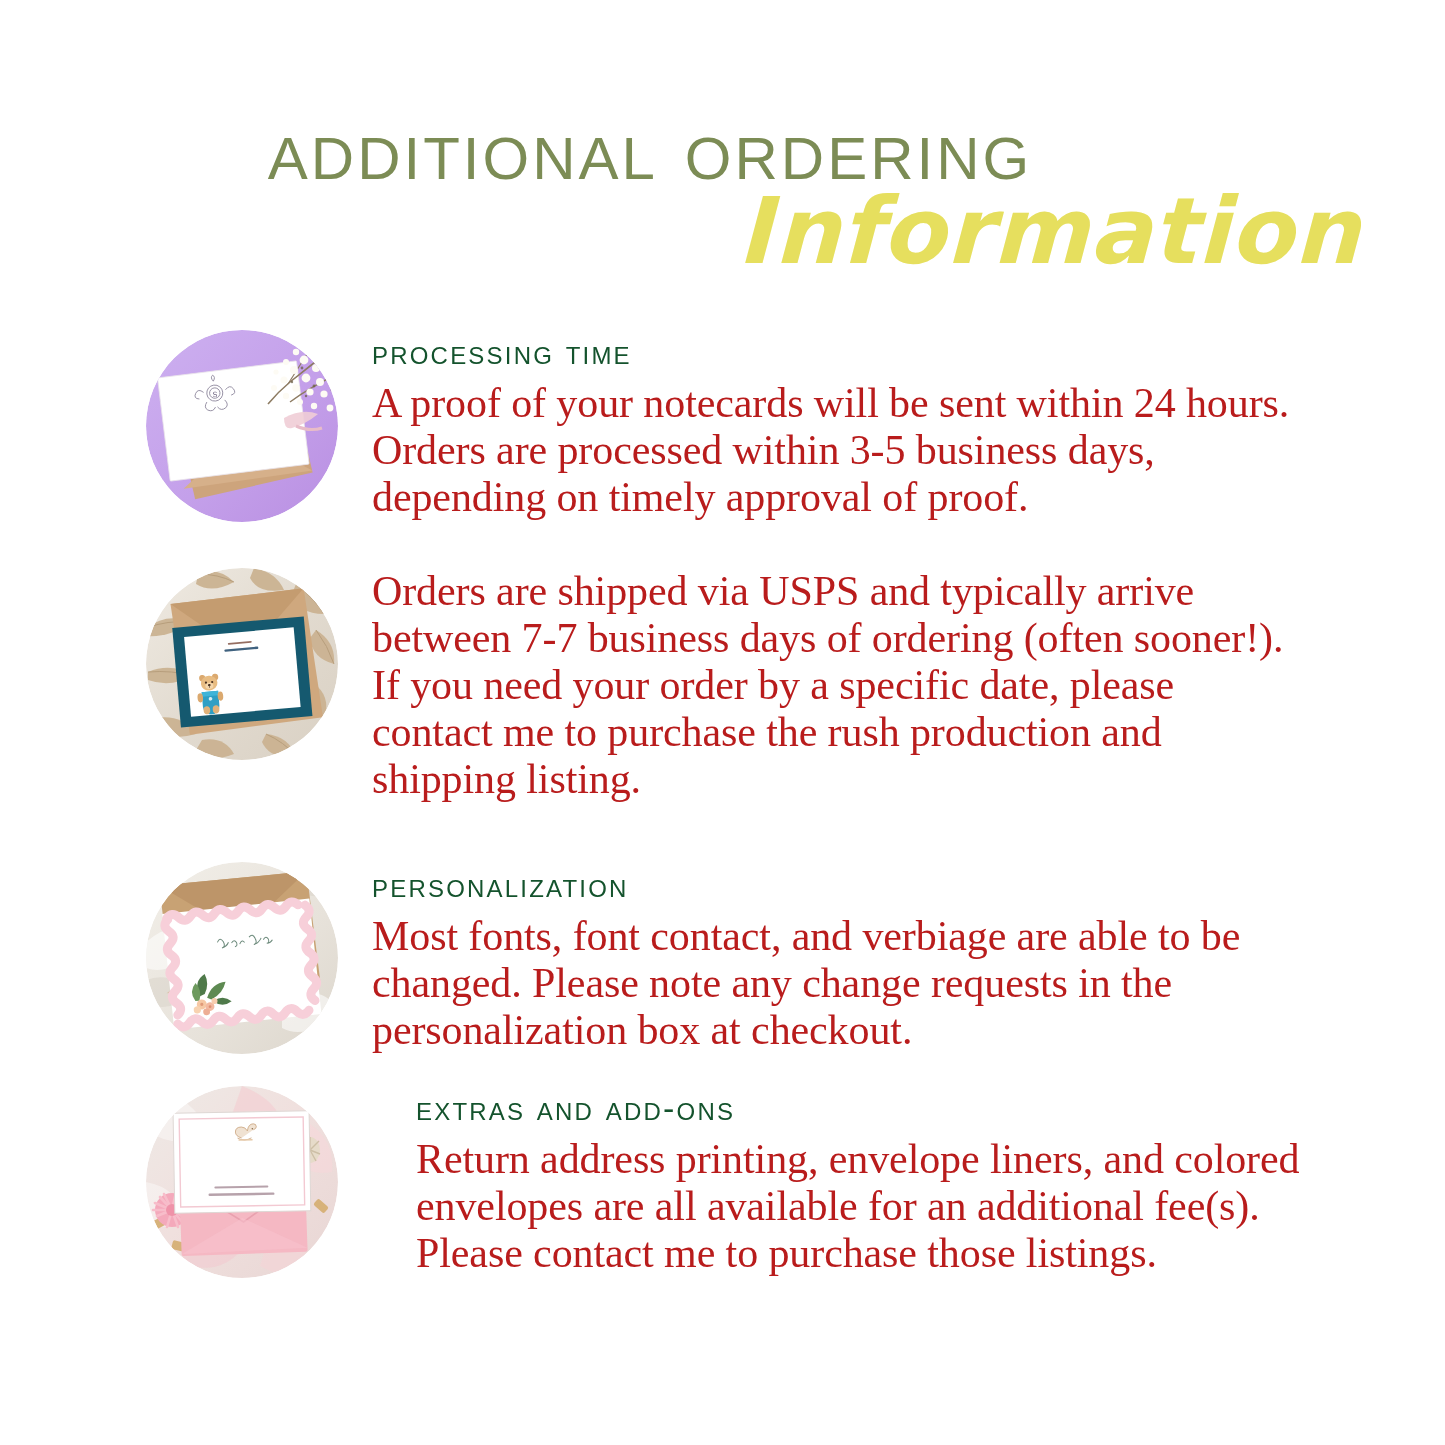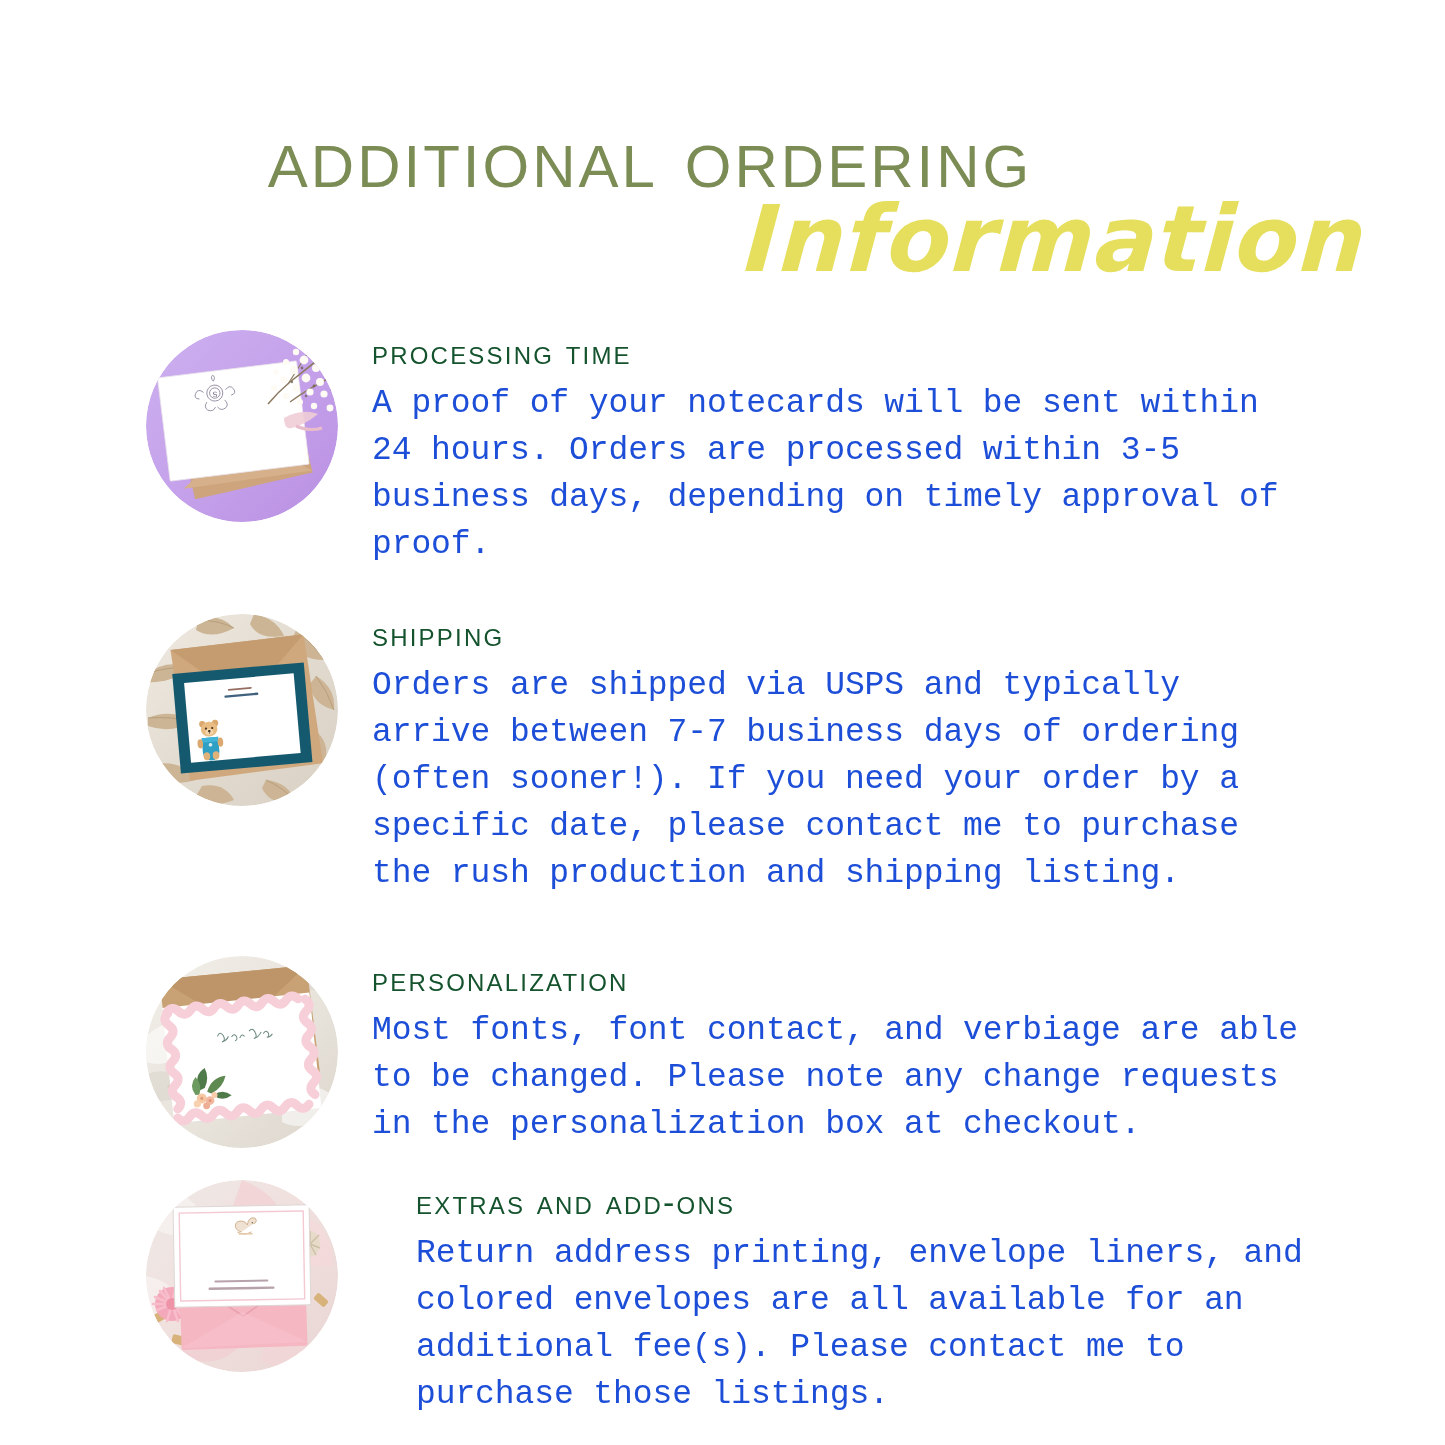--- a/index.html
+++ b/index.html
@@ -21,21 +21,21 @@
     width: 1445px;
     height: 1445px;
     background: #ffffff;
     box-sizing: border-box;
   }
 
   
   .title-block {
     position: absolute;
     left: 0;
-    top: 112px;
+    top: 104px;
     width: 1445px;
     height: 190px;
   }
   .title-main {
     position: absolute;
     left: 0;
     top: 0;
     width: 1300px;
     text-align: center;
     font-family: "Liberation Sans", sans-serif;
@@ -109,24 +109,24 @@
     font-size: 34px;
     line-height: 40px;
     letter-spacing: 2.2px;
     color: #14532d;
     font-variant: small-caps;
     text-transform: lowercase;
     margin: 0 0 8px 0;
     white-space: nowrap;
   }
   .section-body {
-    font-family: Liberation Mono, monospace;
-    font-size: 33px;
+    font-family: Liberation Serif, serif;
+    font-size: 42px;
     line-height: 47px;
-    color: #1d4ed8;
+    color: #b91c1c;
     margin: 0;
     letter-spacing: -0.1px;
   }
   .section-row.r0 .section-text { padding-top: 2px; }
   .section-row.r1 .section-text { padding-top: 0px; }
   .section-row.r2 .section-text { padding-top: 8px; }
   .section-row.r3 .section-text { padding-top: 2px; }
 </style>
 </head>
 <body>
@@ -295,21 +295,20 @@
                 <ellipse cx="24" cy="24" rx="3" ry="5" fill="#dba96f"></ellipse>
                 <ellipse cx="8" cy="38" rx="3.6" ry="4.4" fill="#e0b179"></ellipse>
                 <ellipse cx="18" cy="38" rx="3.6" ry="4.4" fill="#e0b179"></ellipse>
                 <circle cx="13" cy="26" r="2" fill="#ffffff" opacity="0.8"></circle>
               </g>
             </g>
           </g>
         </svg>
       </div>
       <div class="section-text">
-        <h2 class="section-heading">Shipping</h2>
         <p class="section-body">Orders are shipped via USPS and typically arrive between 7-7 business days of ordering (often sooner!). If you need your order by a specific date, please contact me to purchase the rush production and shipping listing.</p>
       </div>
     </div>
 
     <div class="section-row r2">
       <div class="thumb">
         <svg viewBox="0 0 192 192" xmlns="http://www.w3.org/2000/svg">
           <defs>
             <clipPath id="c3">
                 <circle cx="96" cy="96" r="96"></circle>

